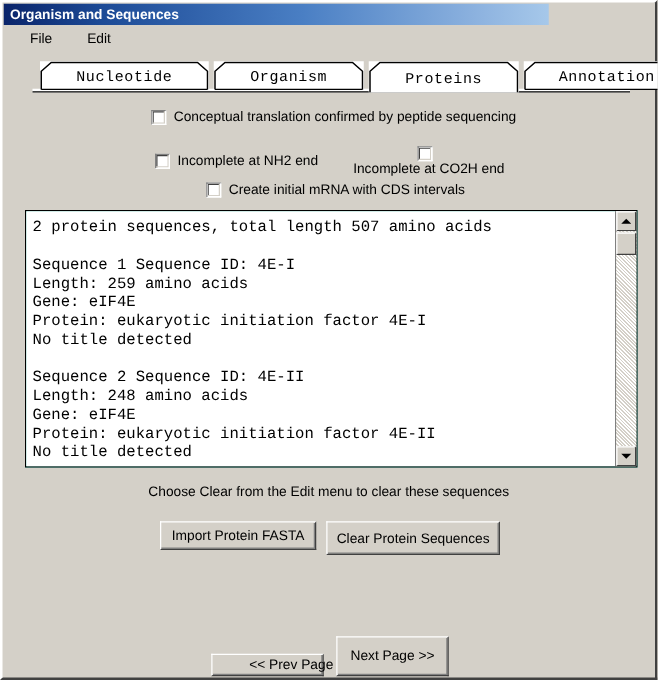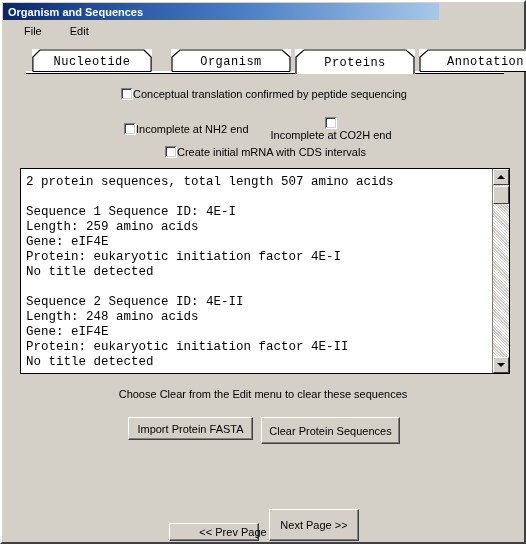--- a/index.html
+++ b/index.html
@@ -140,20 +140,21 @@
     background: #ffffff;
     border-top: 1px solid #808080;
     border-left: 1px solid #808080;
     border-right: 1px solid #ffffff;
     border-bottom: 1px solid #ffffff;
     box-shadow: inset -1px -1px 0 #d4d0c8, inset 1px 1px 0 #404040;
     flex: 0 0 auto;
     cursor: pointer;
   }
   .chk-label {
+    margin-left: 6px;
     cursor: default;
   }
 
   
   .textarea-wrap {
     position: absolute;
     left: 18px;
     top: 166px;
     width: 490px;
     height: 206px;
@@ -277,21 +278,21 @@
   </div>
 
   <div class="menubar">
     <div class="menu-item">File</div>
     <div class="menu-item">Edit</div>
   </div>
 
   <div class="tabstrip">
     <div class="tabstrip-baseline"></div>
 
-    <div class="tab" style="left:6px; width:120px;">
+    <div class="tab" style="left:6px; width:135px;">
       <svg class="tab-shape" viewBox="0 0 135 23" preserveAspectRatio="none">
         <path d="M1,22.5 L1,8 L9,1 L126,1 L134,8 L134,22.5" fill="#ffffff" stroke="#000000" stroke-width="1.2" vector-effect="non-scaling-stroke"></path>
         <path d="M1,22.5 L134,22.5" stroke="#000000" stroke-width="1.2" vector-effect="non-scaling-stroke" fill="none"></path>
       </svg>
       <span class="tab-label">Nucleotide</span>
     </div>
 
     <div class="tab" style="left:145px; width:120px;">
       <svg class="tab-shape" viewBox="0 0 120 23" preserveAspectRatio="none">
         <path d="M1,22.5 L1,8 L9,1 L111,1 L119,8 L119,22.5" fill="#ffffff" stroke="#000000" stroke-width="1.2" vector-effect="non-scaling-stroke"></path>

